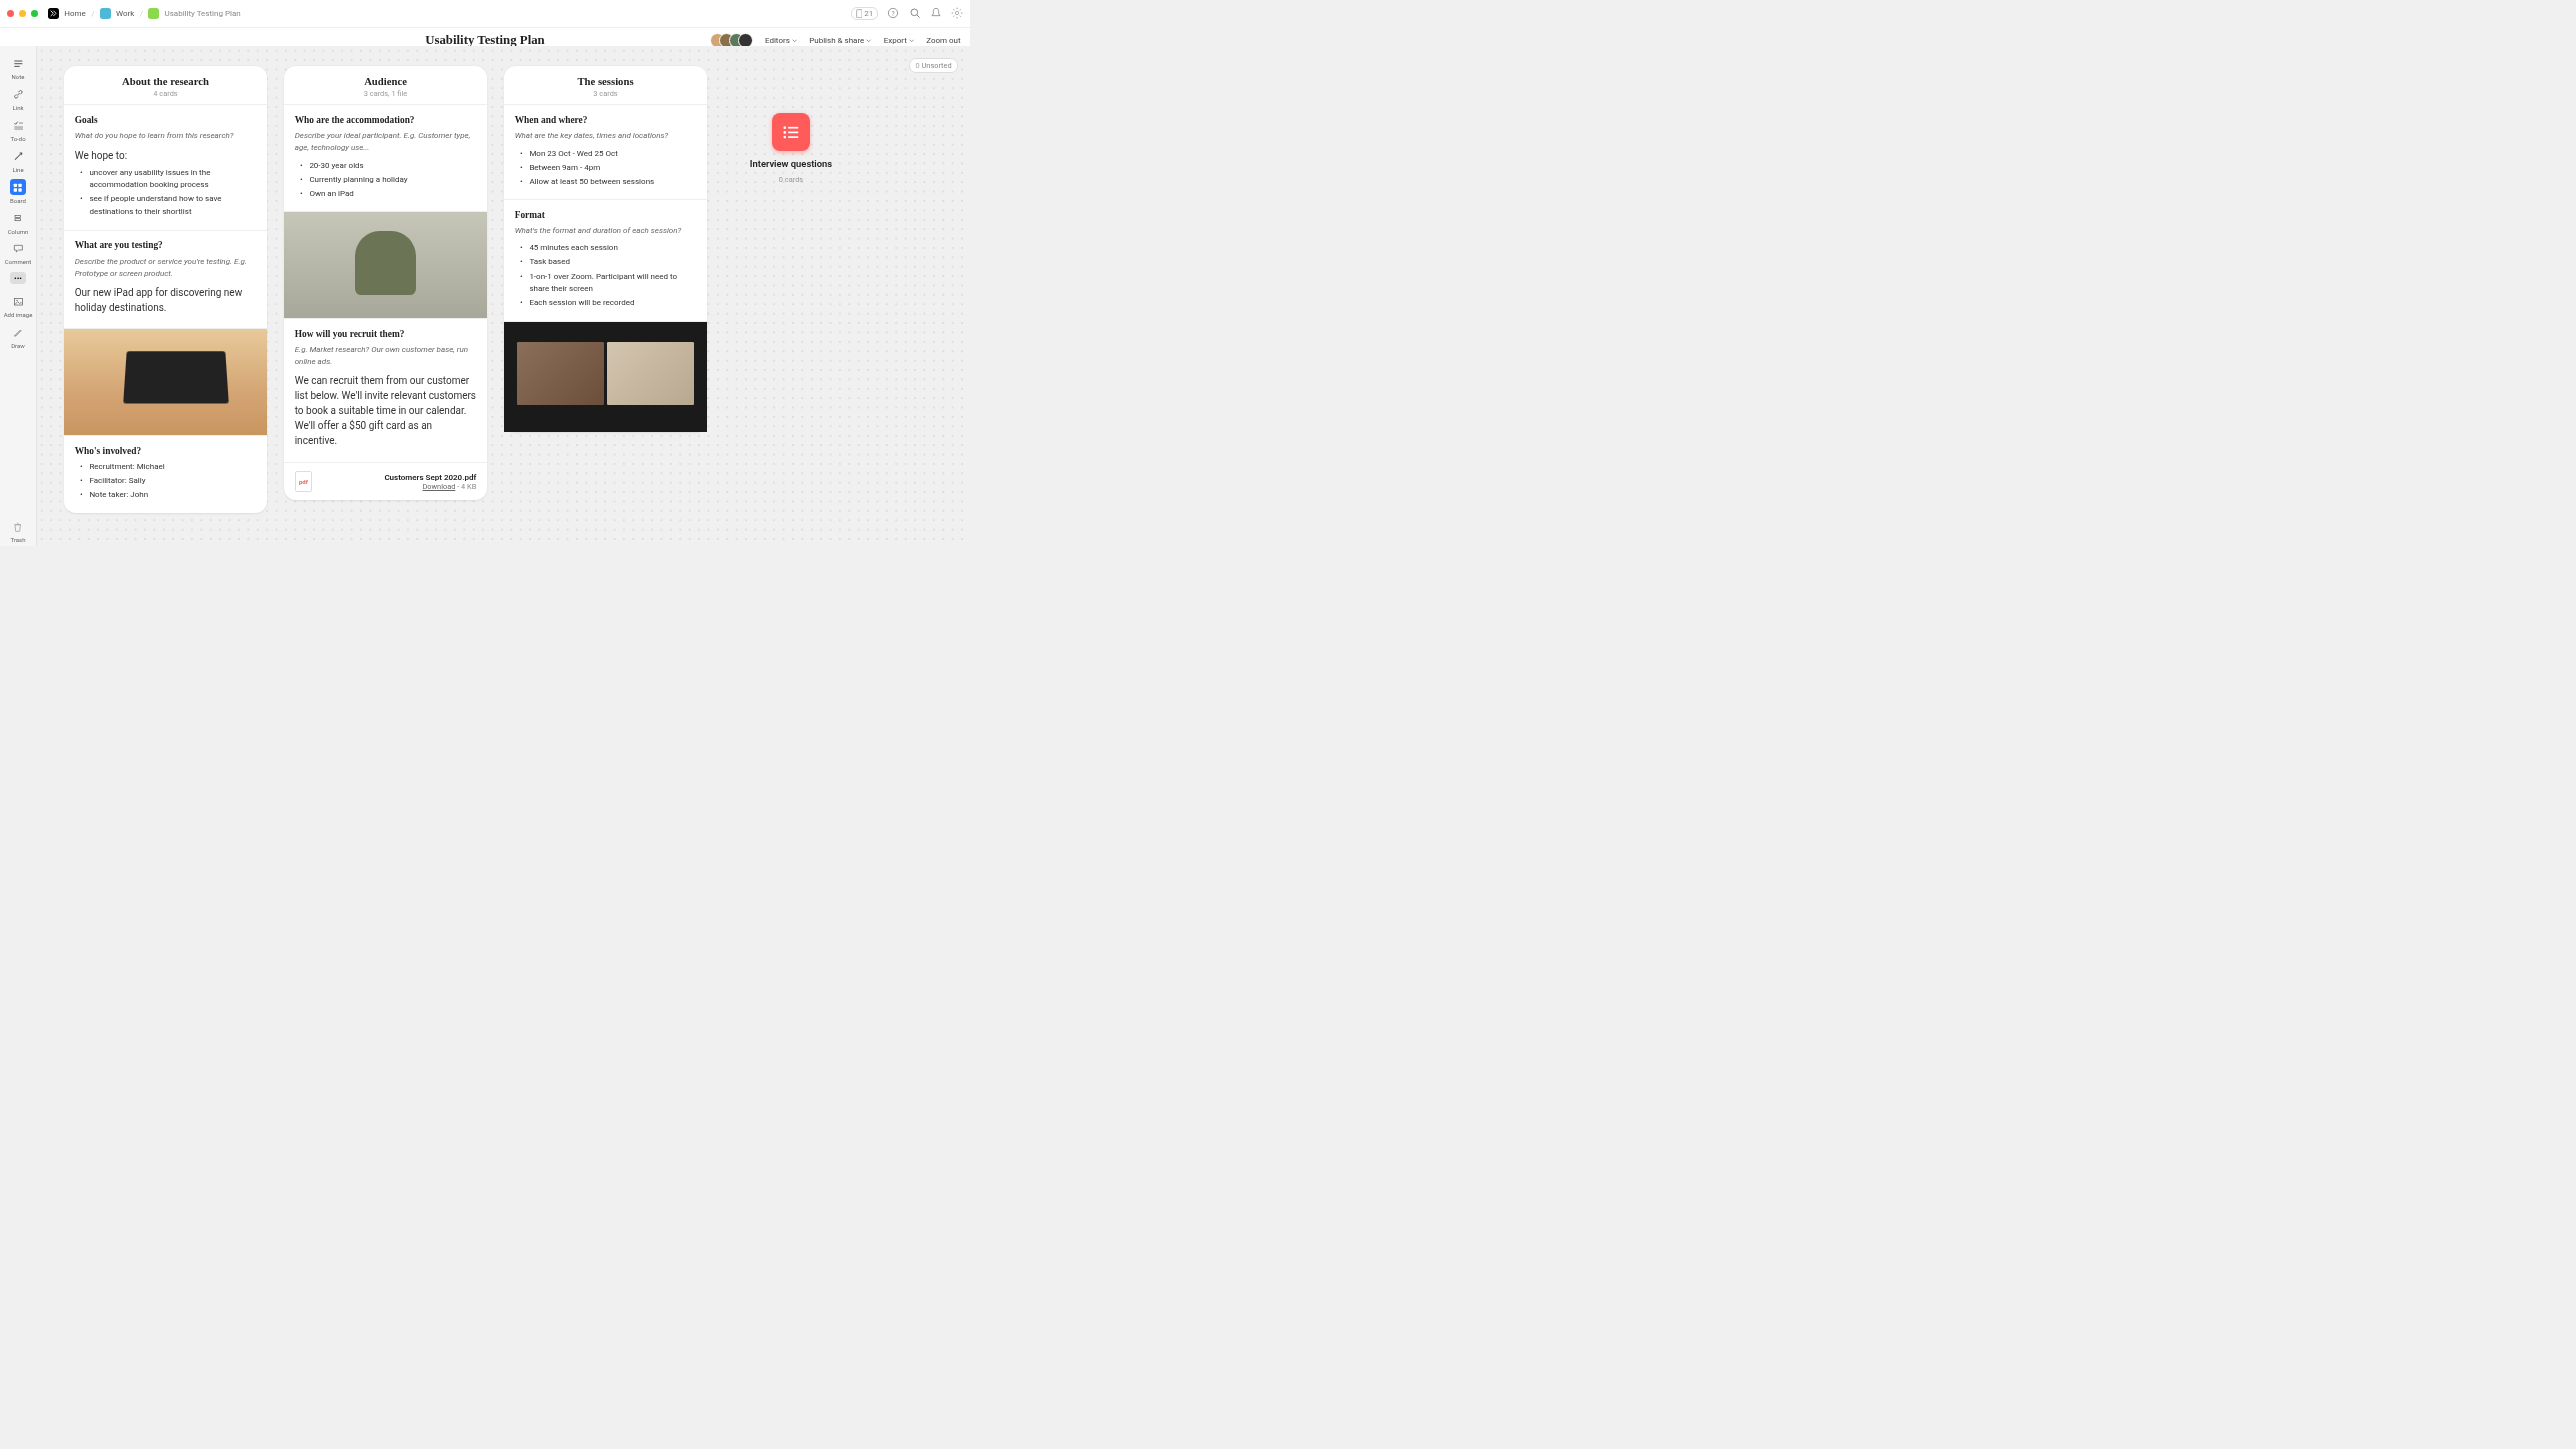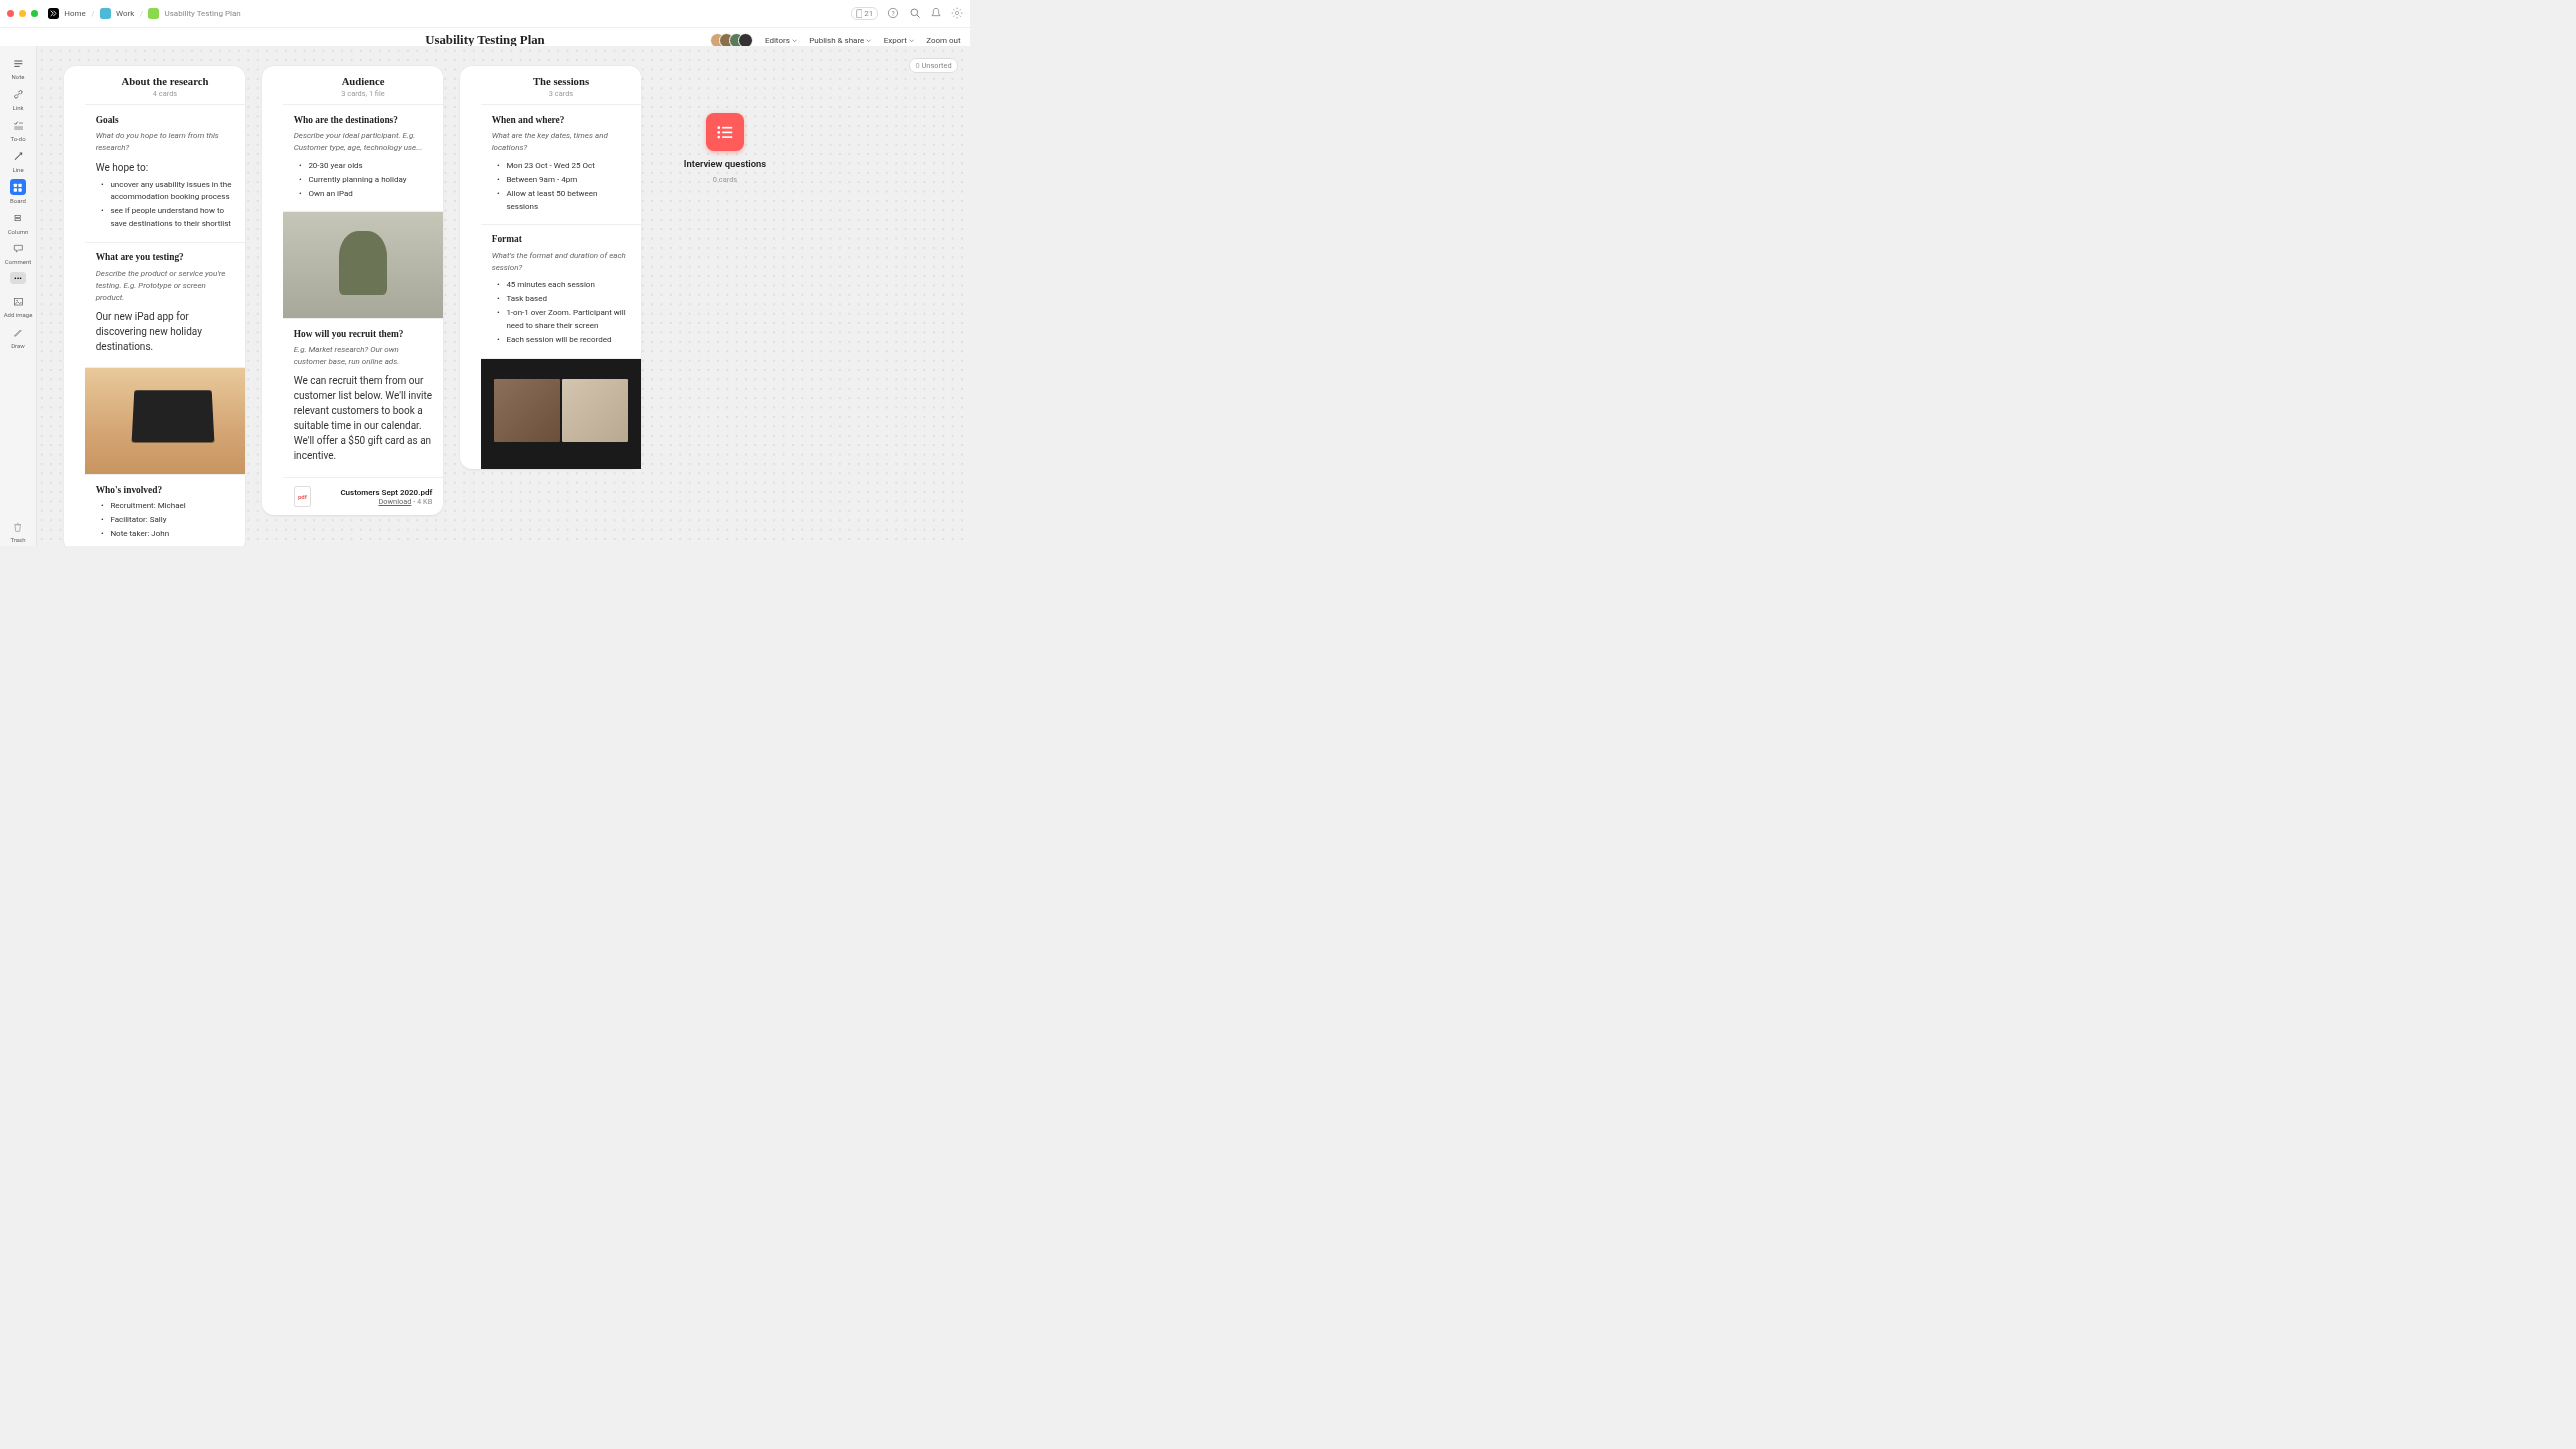--- a/index.html
+++ b/index.html
@@ -114,25 +114,24 @@
   border-radius: 7px;
   padding: 2px 5.4px;
   font-size: 7.4px;
   color: #888;
 }
 .unsorted-pill b { color: #aaa; font-weight: 400; }
 
 .columns { display: flex; gap: 17px; padding: 20px 27px; align-items: flex-start; }
 
 .col {
-  width: 181px;
+  width: 203px;
   background: #fff;
   border-radius: 12px;
   box-shadow: 0 0.7px 2px rgba(0,0,0,0.08);
-  padding-left: 21px;
 }
 .col-head { text-align: center; padding: 9.4px 6.7px 6.7px; }
 .col-title { font-family: Georgia, serif; font-weight: 700; font-size: 10.7px; color: #222; }
 .col-sub { font-size: 7.4px; color: #999; margin-top: 1.3px; }
 
 .card {
   border-top: 0.7px solid #eee;
   padding: 9.4px 10.7px;
 }
 .card h3 { font-family: Georgia, serif; font-weight: 700; font-size: 9.4px; color: #222; margin-bottom: 5.4px; }
@@ -399,21 +398,21 @@
             <li>Note taker: John</li>
           </ul>
         </div>
       </div>
       <div class="col">
         <div class="col-head">
           <div class="col-title">Audience</div>
           <div class="col-sub">3 cards, 1 file</div>
         </div>
         <div class="card">
-          <h3>Who are the destinations?</h3>
+          <h3>Who are the accommodation?</h3>
           <div class="prompt">Describe your ideal participant. E.g. Customer type, age, technology use...</div>
           <ul>
             <li>20-30 year olds</li>
             <li>Currently planning a holiday</li>
             <li>Own an iPad</li>
           </ul>
         </div>
         <div class="card-img no-pad img-person"></div>
         <div class="card">
           <h3>How will you recruit them?</h3>

